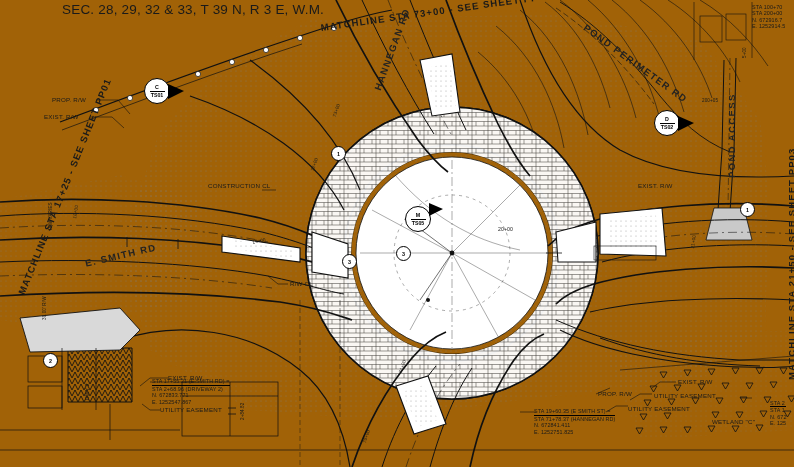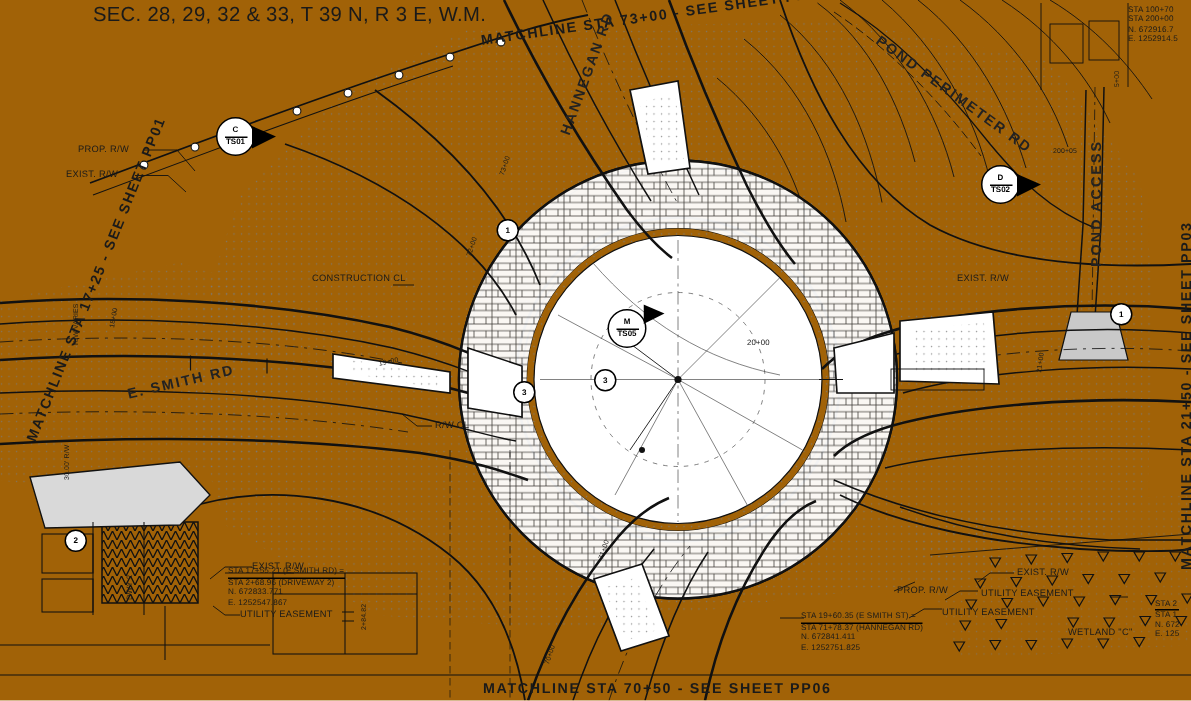--- a/index.html
+++ b/index.html
@@ -262,21 +262,20 @@
   </svg>
 
   <div class="lbl title" style="left:62px;top:2px;">SEC. 28, 29, 32 &amp; 33, T 39 N, R 3 E, W.M.</div>
 
   <div class="lbl ml rot" style="left:320px;top:22px;transform:rotate(-8deg);">MATCHLINE STA 73+00 - SEE SHEET PP07</div>
 
   <div class="lbl ml rot" style="left:16px;top:292px;transform:rotate(-68deg);">MATCHLINE STA 17+25 - SEE SHEET PP01</div>
 
   <div class="lbl ml rot" style="left:786px;top:380px;transform:rotate(-90deg);">MATCHLINE STA 21+50 - SEE SHEET PP03</div>
 
-  <div class="lbl ml" style="left:322px;top:454px;">MATCHLINE STA 70+50 - SEE SHEET PP06</div>
 
   <div class="lbl road rot" style="left:372px;top:88px;transform:rotate(-70deg);">HANNEGAN RD</div>
 
   <div class="lbl road rot" style="left:84px;top:258px;transform:rotate(-13deg);">E. SMITH RD</div>
 
   <div class="lbl road rot" style="left:588px;top:22px;transform:rotate(36deg);">POND PERIMETER RD</div>
 
   <div class="lbl road rot" style="left:726px;top:178px;transform:rotate(-90deg);">POND ACCESS</div>
 
   <div class="lbl sta rot" style="left:84px;top:400px;transform:rotate(-90deg);">DWY 2</div>

